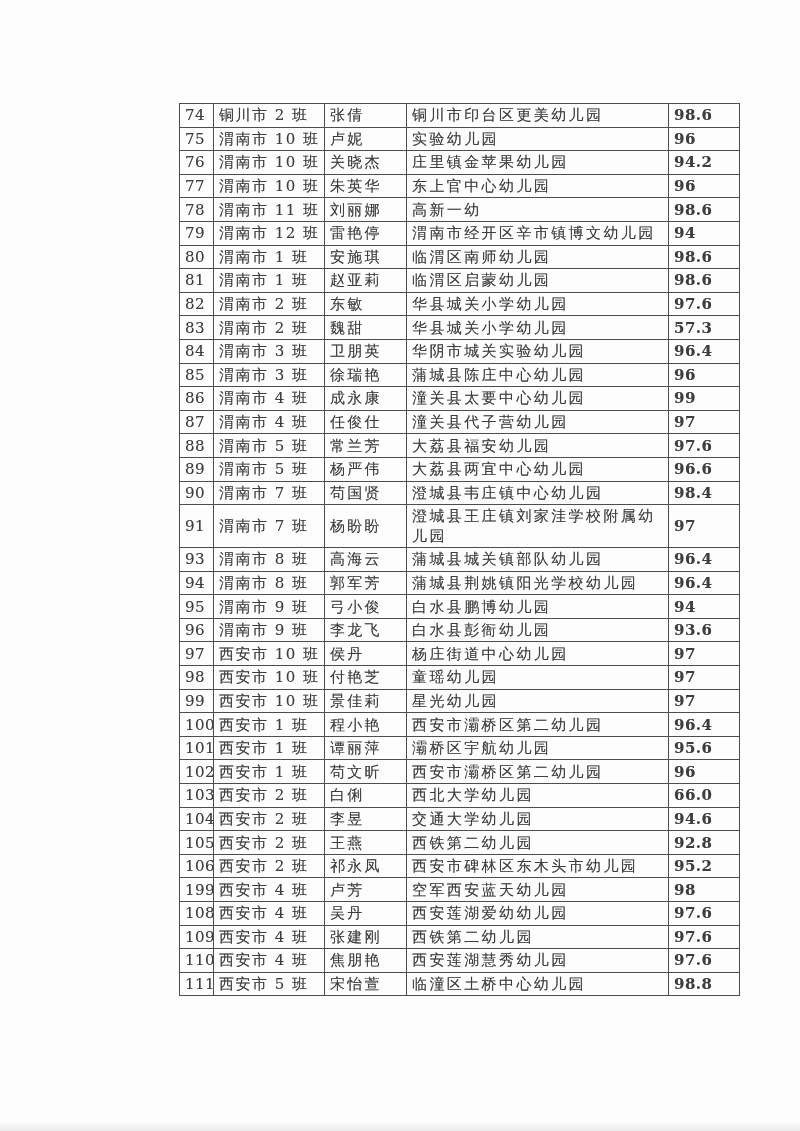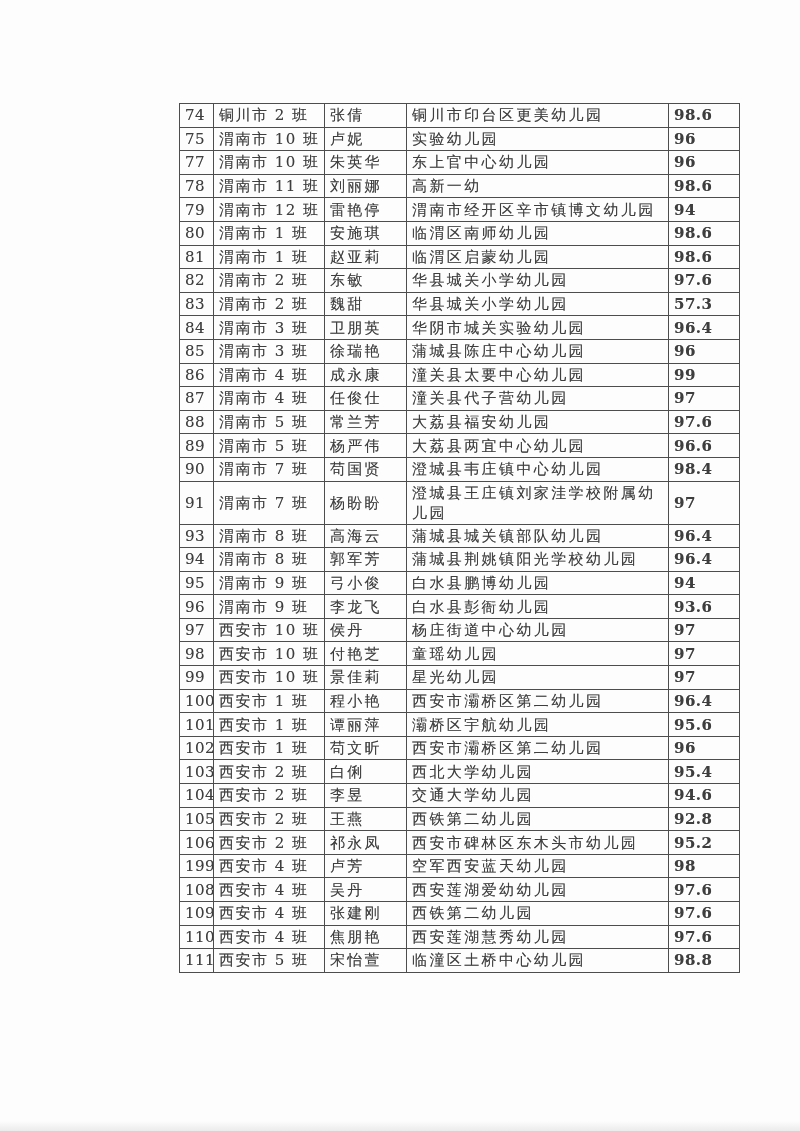--- a/index.html
+++ b/index.html
@@ -66,20 +66,27 @@
         </tr>
 
         <tr>
           <td class="c-no">75</td>
           <td class="c-class">渭南市 10 班</td>
           <td class="c-name">卢妮</td>
           <td class="c-school">实验幼儿园</td>
           <td class="c-score">96</td>
         </tr>
 
+        <tr>
+          <td class="c-no">76</td>
+          <td class="c-class">渭南市 10 班</td>
+          <td class="c-name">关晓杰</td>
+          <td class="c-school">庄里镇金苹果幼儿园</td>
+          <td class="c-score">94.2</td>
+        </tr>
 
         <tr>
           <td class="c-no">77</td>
           <td class="c-class">渭南市 10 班</td>
           <td class="c-name">朱英华</td>
           <td class="c-school">东上官中心幼儿园</td>
           <td class="c-score">96</td>
         </tr>
 
         <tr>
@@ -273,21 +280,21 @@
           <td class="c-name">苟文昕</td>
           <td class="c-school">西安市灞桥区第二幼儿园</td>
           <td class="c-score">96</td>
         </tr>
 
         <tr>
           <td class="c-no">103</td>
           <td class="c-class">西安市 2 班</td>
           <td class="c-name">白俐</td>
           <td class="c-school">西北大学幼儿园</td>
-          <td class="c-score">95.4</td>
+          <td class="c-score">66.0</td>
         </tr>
 
         <tr>
           <td class="c-no">104</td>
           <td class="c-class">西安市 2 班</td>
           <td class="c-name">李昱</td>
           <td class="c-school">交通大学幼儿园</td>
           <td class="c-score">94.6</td>
         </tr>
 

